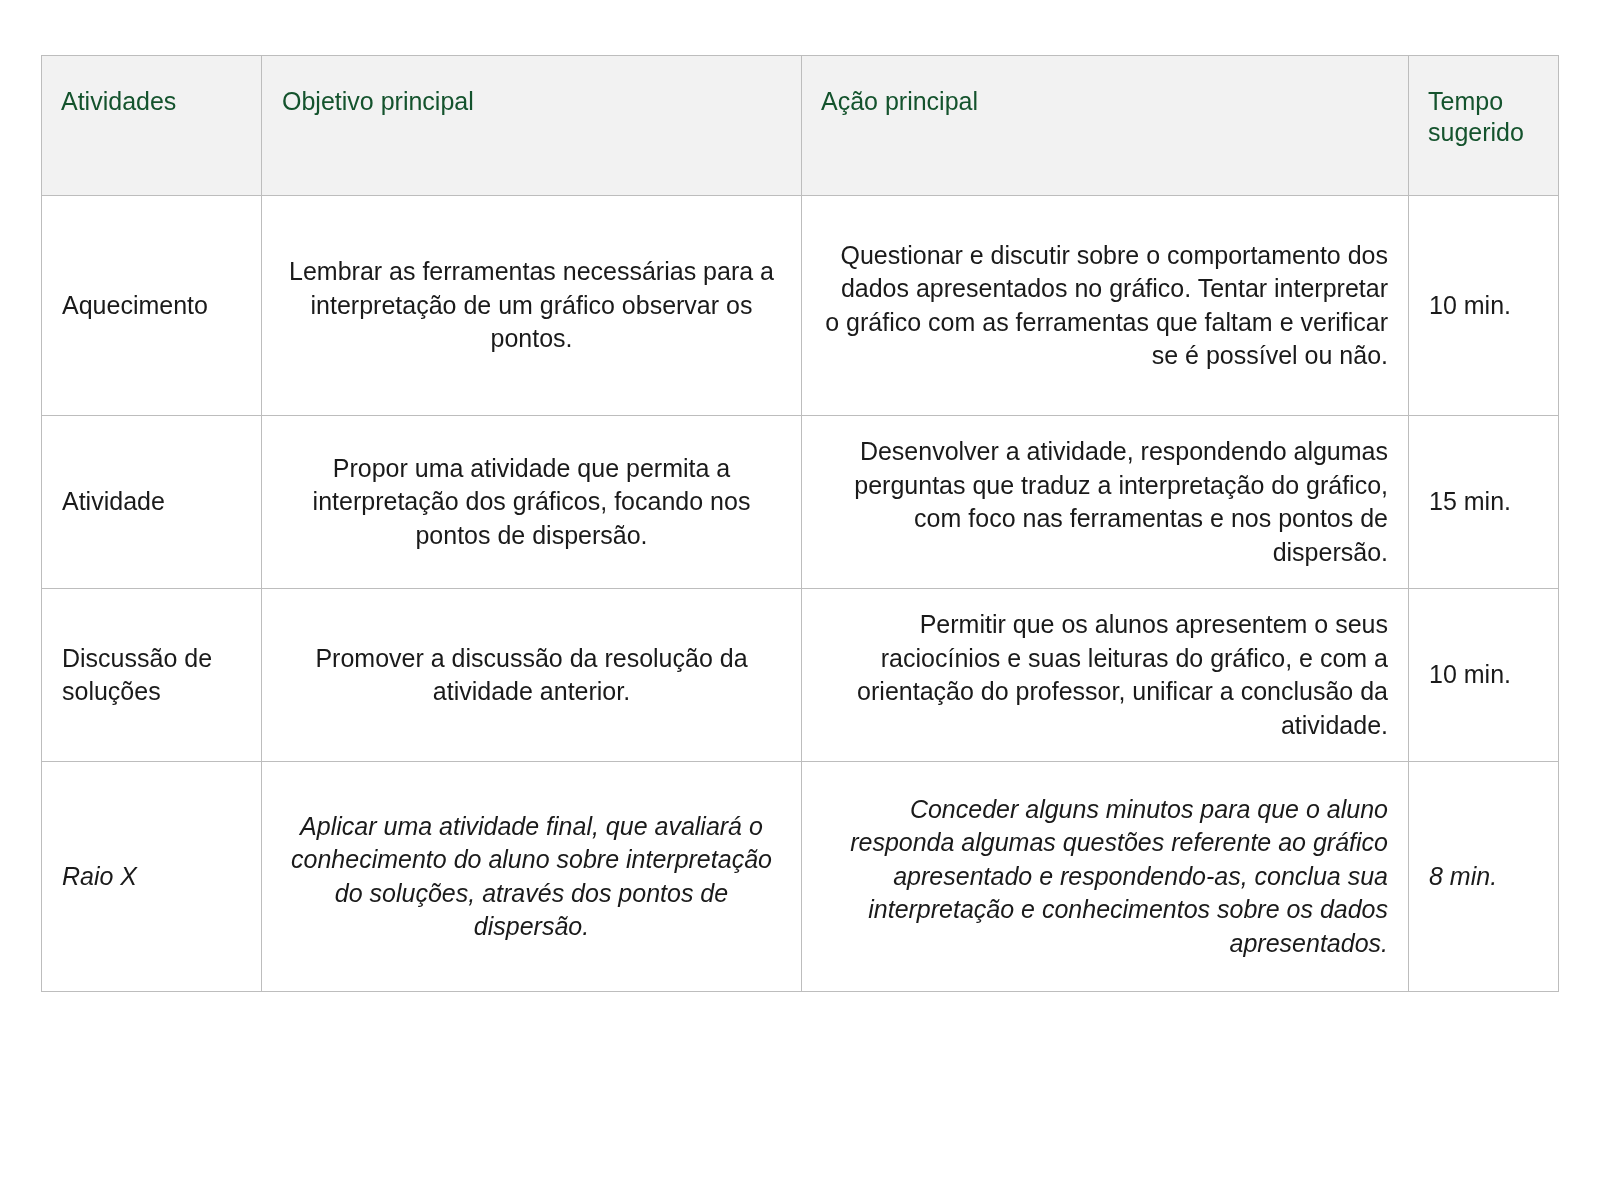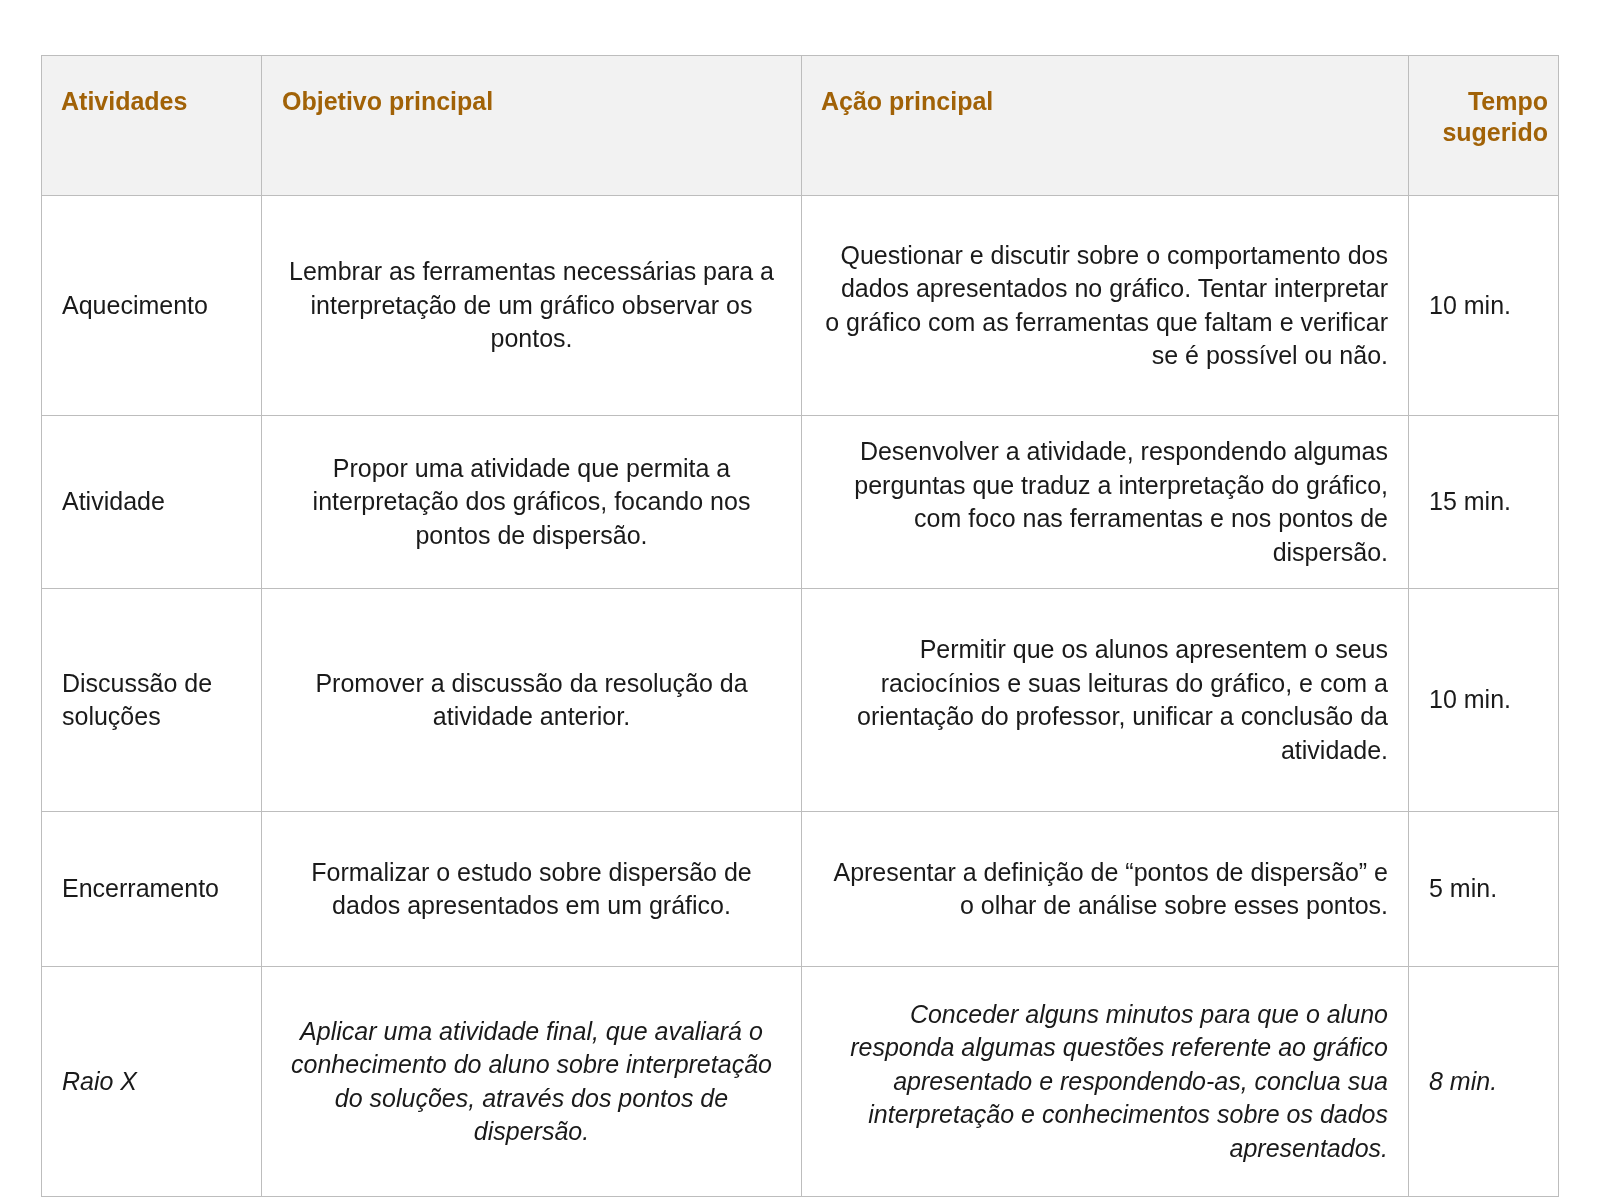--- a/index.html
+++ b/index.html
@@ -46,32 +46,32 @@
   table.plan-table th,
   table.plan-table td {
     border: 1px solid #bdbdbd;
     vertical-align: middle;
     box-sizing: border-box;
   }
 
   table.plan-table thead th {
     background: #f2f2f2;
     text-align: left;
-    font-weight: 700;
+    font-weight: 400;
     font-size: 25px;
     line-height: 1.22;
-    color: #a16207;
+    color: #14532d;
     padding: 30px 20px 48px 20px;
     vertical-align: top;
     height: 115px;
   }
   table.plan-table thead th.th-atividades { padding-left: 19px; }
   table.plan-table thead th.th-objetivo   { padding-left: 20px; }
   table.plan-table thead th.th-acao       { padding-left: 19px; }
-  table.plan-table thead th.th-tempo      { padding-left: 19px; padding-right: 10px; text-align: right; }
+  table.plan-table thead th.th-tempo      { padding-left: 19px; padding-right: 10px; }
 
   table.plan-table tbody td {
     font-size: 25px;
     line-height: 1.34;
     color: #1a1a1a;
     font-weight: 400;
     padding: 14px 20px;
   }
 
   td.cell-atividade {
@@ -91,21 +91,21 @@
   td.cell-tempo {
     padding-left: 19px;
     padding-right: 10px;
     white-space: nowrap;
     margin-left: 9px;
   }
 
   
   tr[data-row="0"] td { height: 220px; }
   tr[data-row="1"] td { height: 173px; }
-  tr[data-row="2"] td { height: 223px; }
+  tr[data-row="2"] td { height: 173px; }
   tr[data-row="3"] td { height: 155px; }
   tr[data-row="4"] td { height: 230px; font-style: italic; }
 </style>
 </head>
 <body>
 
 <div class="page">
   <div class="table-wrap">
     <table class="plan-table">
       <colgroup>
@@ -134,26 +134,20 @@
           <td class="cell-objetivo">Propor uma atividade que permita a interpretação dos gráficos, focando nos pontos de dispersão.</td>
           <td class="cell-acao">Desenvolver a atividade, respondendo algumas perguntas que traduz a interpretação do gráfico, com foco nas ferramentas e nos pontos de dispersão.</td>
           <td class="cell-tempo">15 min.</td>
         </tr>
         <tr data-row="2">
           <td class="cell-atividade">Discussão de soluções</td>
           <td class="cell-objetivo">Promover a discussão da resolução da atividade anterior.</td>
           <td class="cell-acao">Permitir que os alunos apresentem o seus raciocínios e suas leituras do gráfico, e com a orientação do professor, unificar a conclusão da atividade.</td>
           <td class="cell-tempo">10 min.</td>
         </tr>
-        <tr data-row="3">
-          <td class="cell-atividade">Encerramento</td>
-          <td class="cell-objetivo">Formalizar o estudo sobre dispersão de dados apresentados em um gráfico.</td>
-          <td class="cell-acao">Apresentar a definição de “pontos de dispersão” e o olhar de análise sobre esses pontos.</td>
-          <td class="cell-tempo">5 min.</td>
-        </tr>
         <tr data-row="4">
           <td class="cell-atividade">Raio X</td>
           <td class="cell-objetivo">Aplicar uma atividade final, que avaliará o conhecimento do aluno sobre interpretação do soluções, através dos pontos de dispersão.</td>
           <td class="cell-acao">Conceder alguns minutos para que o aluno responda algumas questões referente ao gráfico apresentado e respondendo-as, conclua sua interpretação e conhecimentos sobre os dados apresentados.</td>
           <td class="cell-tempo">8 min.</td>
         </tr>
       </tbody>
     </table>
   </div>
 </div>

